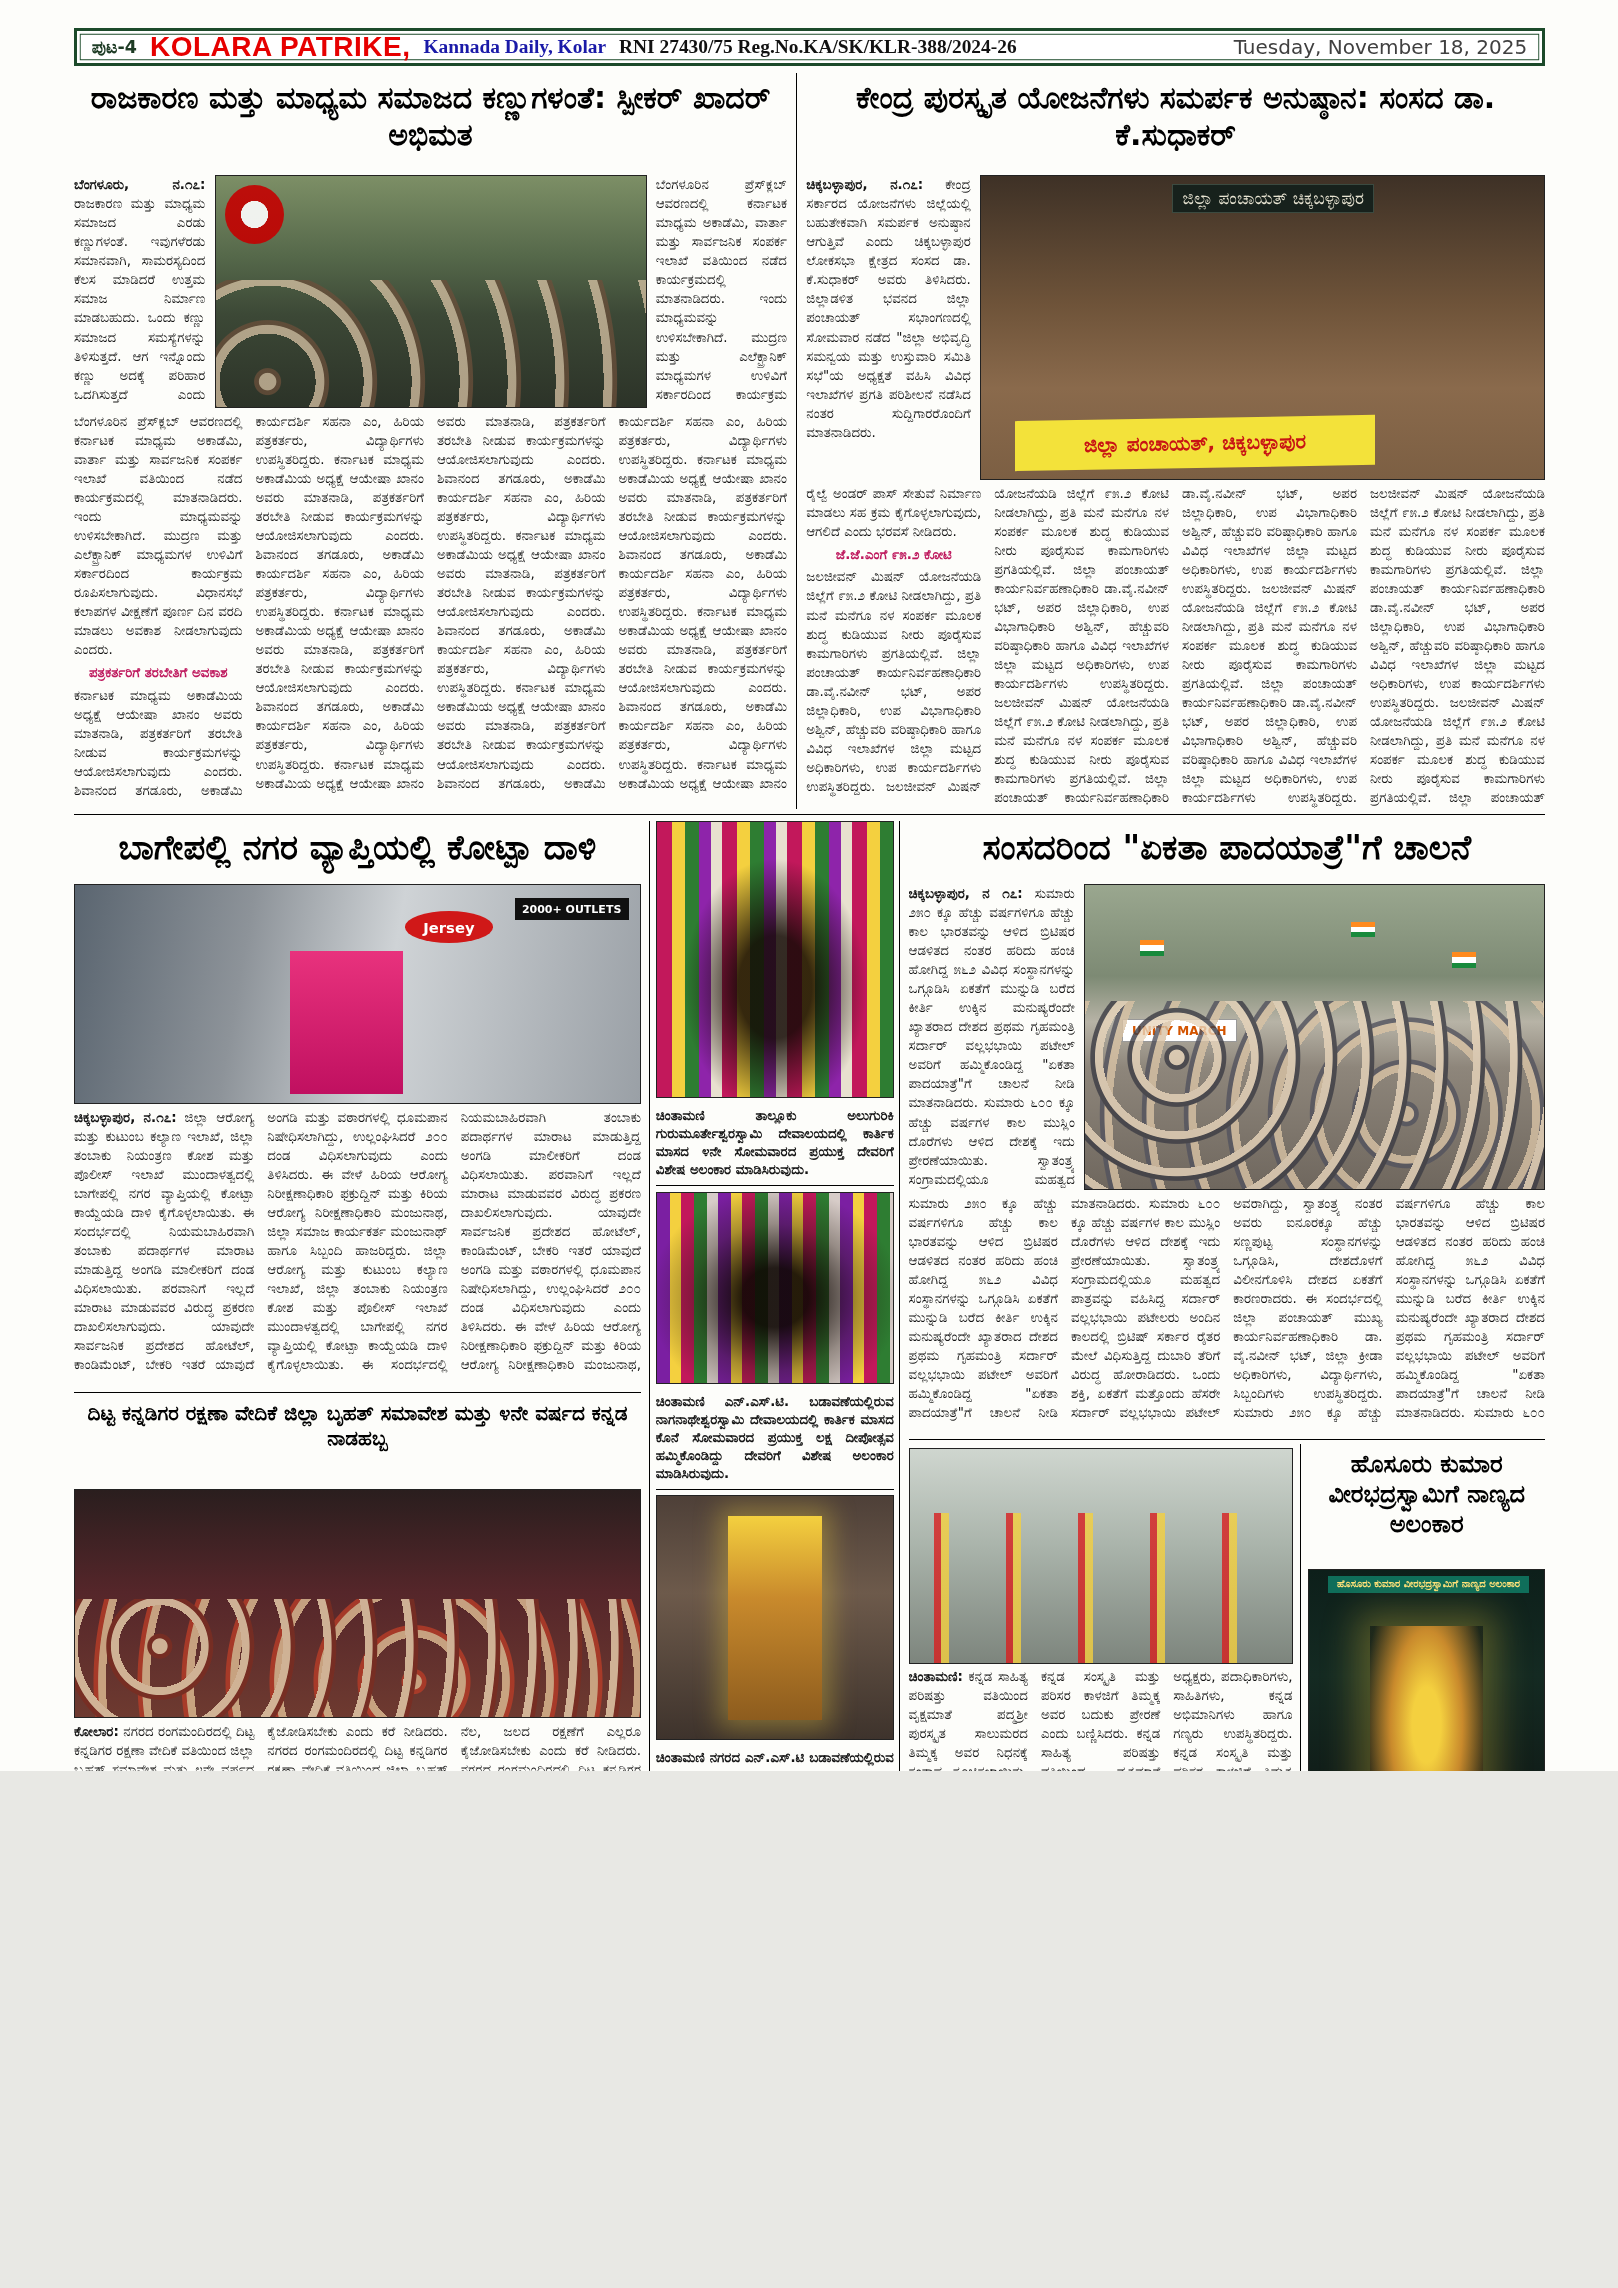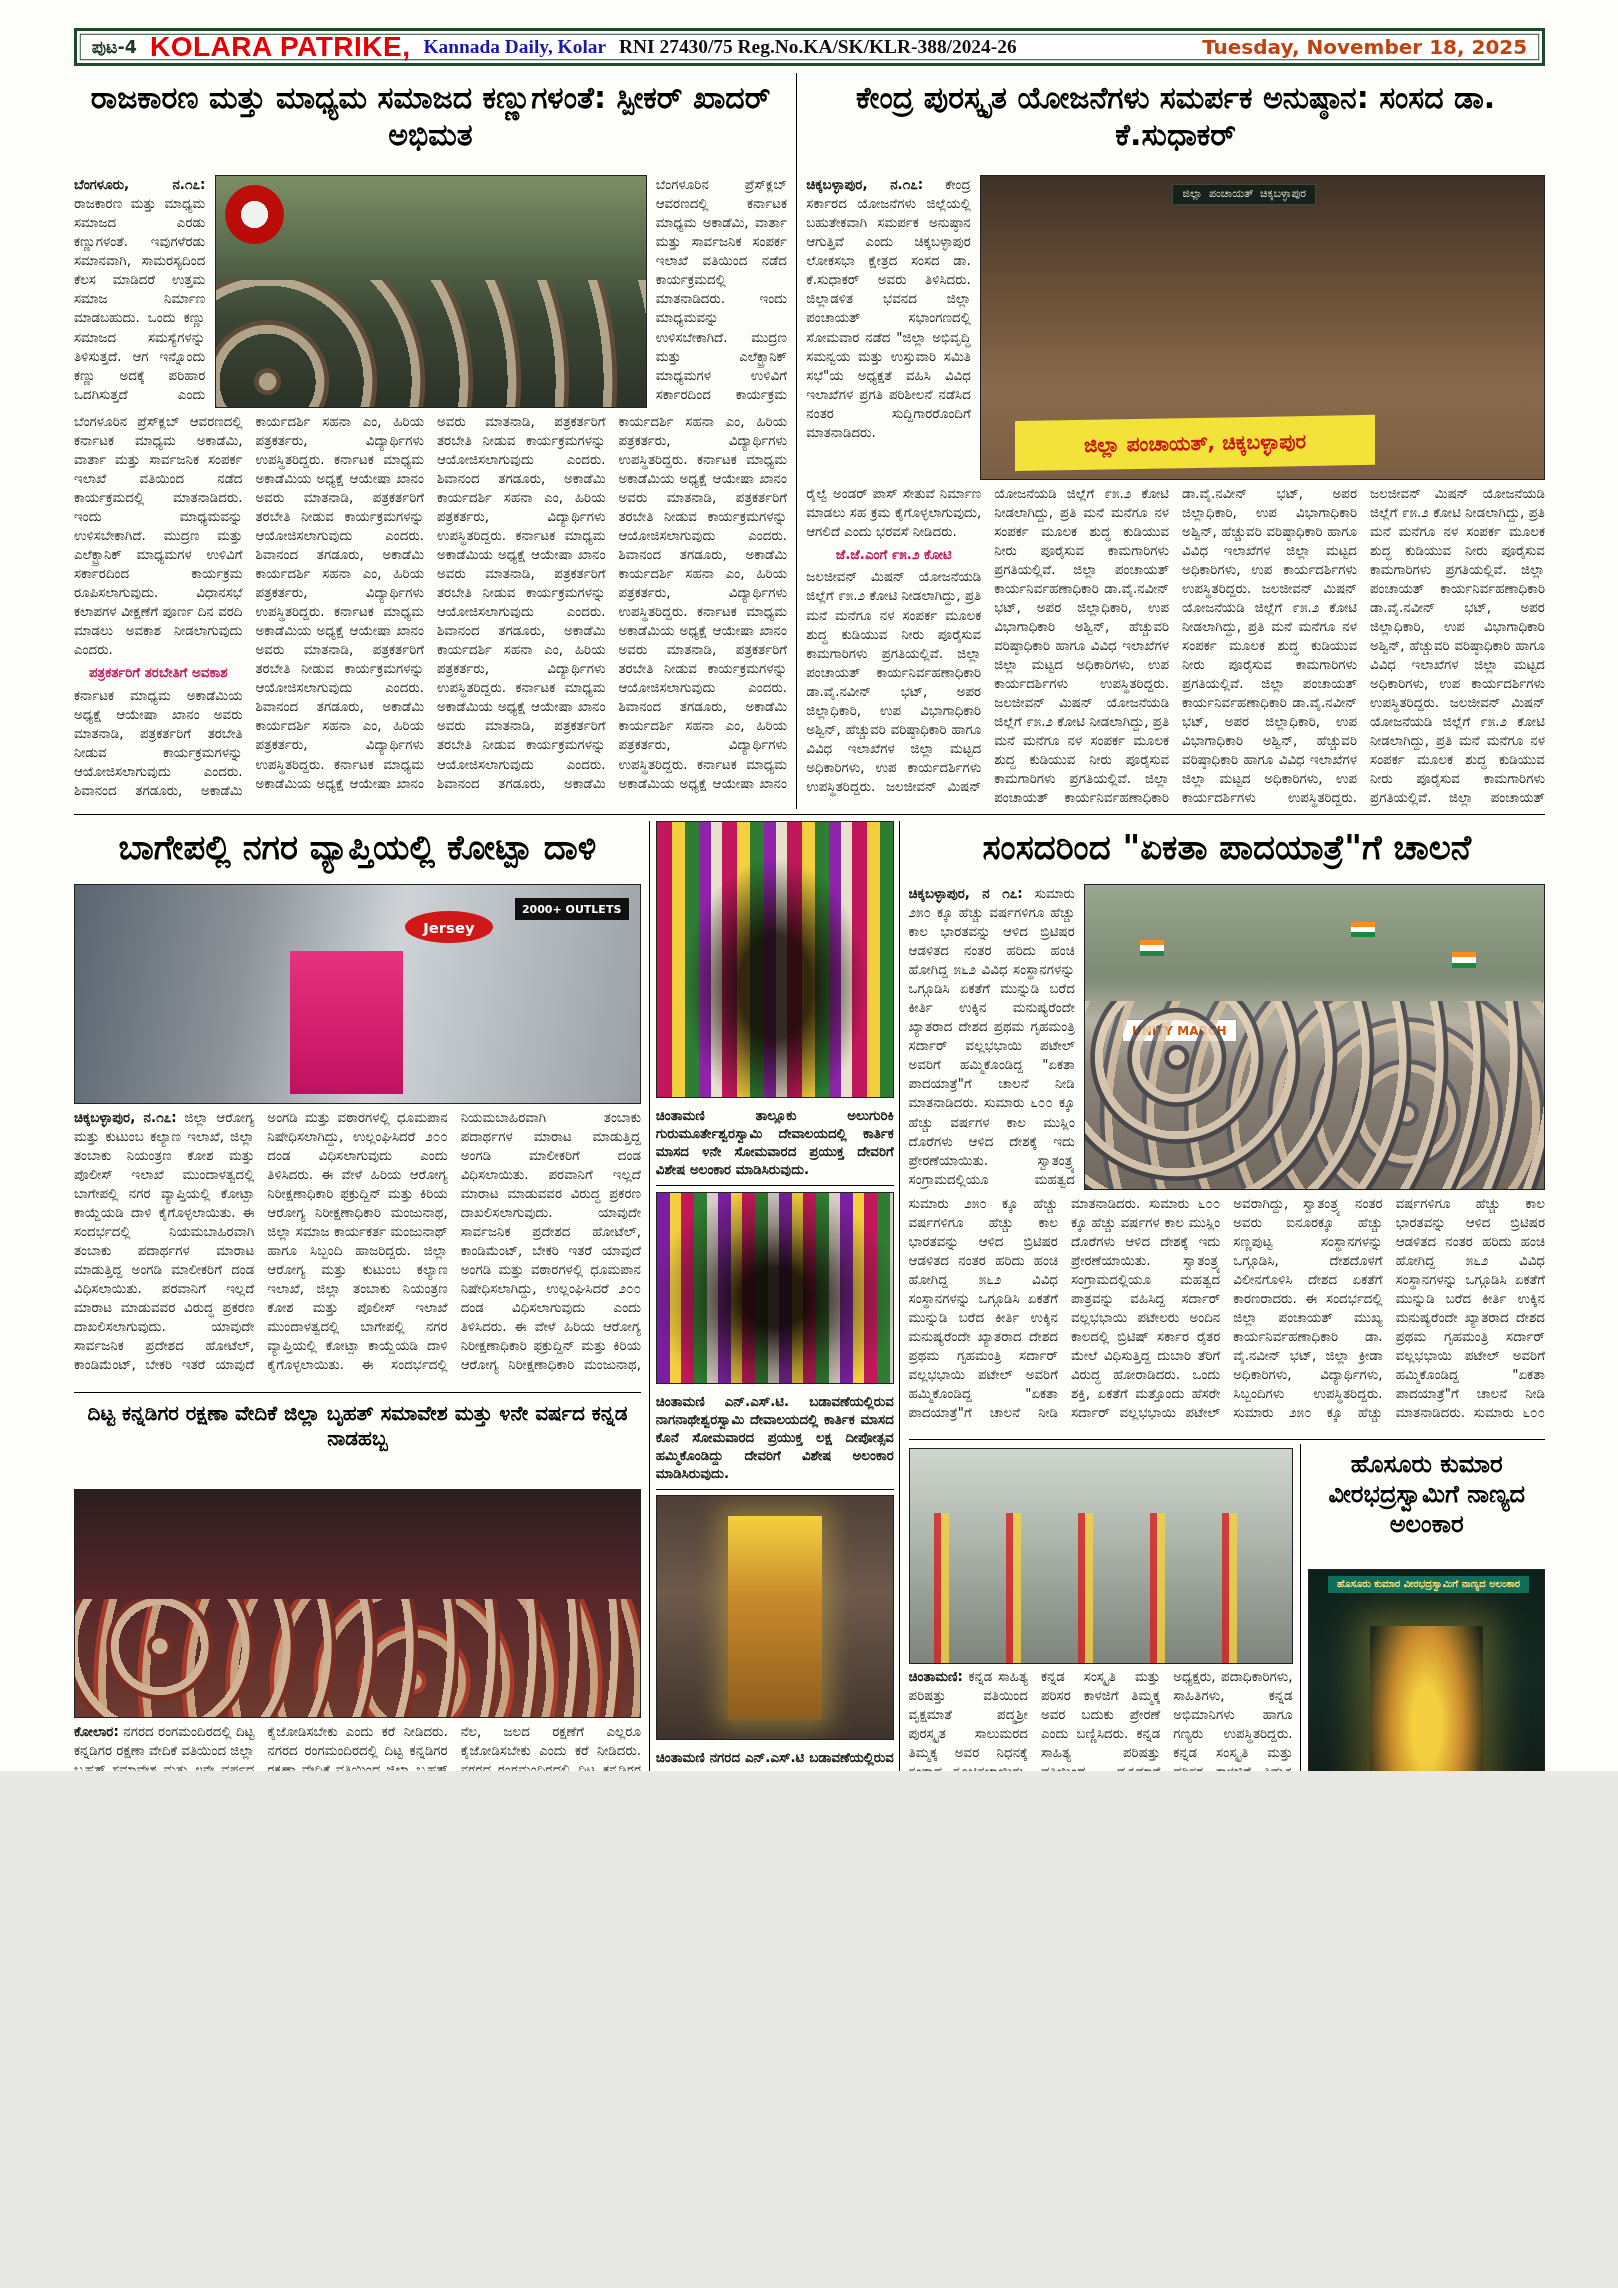--- a/index.html
+++ b/index.html
@@ -6,21 +6,21 @@
   .page{position:relative;width:1619px;height:1771px;margin:0 auto;background:#fdfdfa;
         font-family:"DejaVu Sans","Liberation Sans",sans-serif;color:#141414;
         box-sizing:border-box;padding:28px 74px 0 74px;display:flex;flex-direction:column;}
   
   .mast{border:3.7px solid #1c4a2a;box-shadow:inset 0 0 0 2.8px #fff,inset 0 0 0 3.7px #1c4a2a;
         height:54px;display:flex;align-items:center;gap:13px;padding:0 14.8px;background:#fff;}
   .mast .pg{font-weight:bold;font-size:17.5px;color:#1d3b24;}
   .mast .title{font-weight:bold;font-size:28px;color:#e60000;letter-spacing:0.5px;font-family:"Liberation Sans",sans-serif;font-stretch:condensed;}
   .mast .sub{font-size:19.4px;color:#1a1aa8;font-family:"Liberation Serif",serif;}
   .mast .rni{font-size:19.4px;color:#111;font-family:"Liberation Serif",serif;font-weight:bold;}
-  .mast .date{margin-left:auto;font-weight:bold;font-size:20px;color:#c2410c;}
+  .mast .date{margin-left:auto;font-weight:normal;font-size:20px;color:#404040;}
   
   h2.hl{margin:5.5px 0 3.7px 0;text-align:center;font-weight:bold;color:#000;line-height:1.25;}
   .body{font-size:13.4px;line-height:1.42;text-align:justify;overflow:hidden;}
   .colbox{column-gap:13px;overflow:hidden;}
   .dateline{font-weight:bold;}
   .sub{display:block;text-align:center;font-weight:bold;color:#be185d;margin:3.7px 0;}
   .photo{position:relative;overflow:hidden;border:0.9px solid #222;box-sizing:border-box;}
   .cap{font-weight:bold;font-size:13.4px;line-height:1.35;text-align:justify;}
   .vrule{width:0.9px;background:#000;}
   
@@ -31,22 +31,22 @@
   .toprow{display:flex;gap:9.2px;margin:3.7px 0;}
   .toprow .side{flex:1;}
   
   .ph-speaker{width:432px;height:233px;background:
      linear-gradient(180deg,#7d8f66 0%,#55684a 35%,#3c4836 60%,#2c3328 100%);}
   .ph-speaker::after{content:"";position:absolute;left:0;right:0;bottom:0;height:55%;
      background:repeating-radial-gradient(circle at 12% 80%,#d9c3a5 0 8.3px,#6b4f3a 9.2px 13px,transparent 14px 48px);opacity:.75;}
   .ph-speaker .disc{position:absolute;left:9.2px;top:9.2px;width:59px;height:59px;border-radius:50%;
      background:radial-gradient(circle,#fff 0 32%,#c40000 33% 100%);opacity:.9;}
   .ph-meeting{width:565px;height:305px;background:linear-gradient(180deg,#3e3126 0%,#6e5339 42%,#8a6a4c 70%,#7c5f43 100%);}
-  .ph-meeting .board{position:absolute;top:7.4px;left:34%;background:#17211c;color:#e8e4d2;font-size:11px;
-     padding:3.7px 9.2px;border:0.9px solid #3b4a40;font-family:Liberation Mono, monospace;}
+  .ph-meeting .board{position:absolute;top:7.4px;left:34%;background:#17211c;color:#e8e4d2;font-size:17px;
+     padding:3.7px 9.2px;border:0.9px solid #3b4a40;}
   .ph-meeting .banner-y{position:absolute;left:6%;bottom:11px;width:62%;background:#f3e23a;color:#c81414;
      font-weight:bold;font-size:20px;text-align:center;padding:13px 5.5px;transform:skewY(-1deg);}
   .ph-raid{width:100%;height:220px;background:linear-gradient(100deg,#5a6570 0%,#8d9399 30%,#cfd3d6 55%,#9aa0a6 100%);}
   .ph-raid .poster{position:absolute;left:38%;top:30%;width:20%;height:66%;background:linear-gradient(180deg,#e8327d,#c01060);}
   .ph-raid .oval{position:absolute;right:26%;top:12%;background:#d01818;color:#fff;font-weight:bold;
      font-size:14.8px;padding:7.4px 18.5px;border-radius:50%;}
   .ph-raid .outlets{position:absolute;right:2%;top:6%;background:#101010;color:#fff;font-weight:bold;
      font-size:11px;padding:4.6px 7.4px;}
   .ph-march{width:461px;height:306px;background:linear-gradient(180deg,#9aa78f 0%,#7d8a74 30%,#b7b3a6 45%,#8e867b 60%,#6f675e 100%);}
   .ph-march::after{content:"";position:absolute;left:0;right:0;bottom:0;height:62%;

